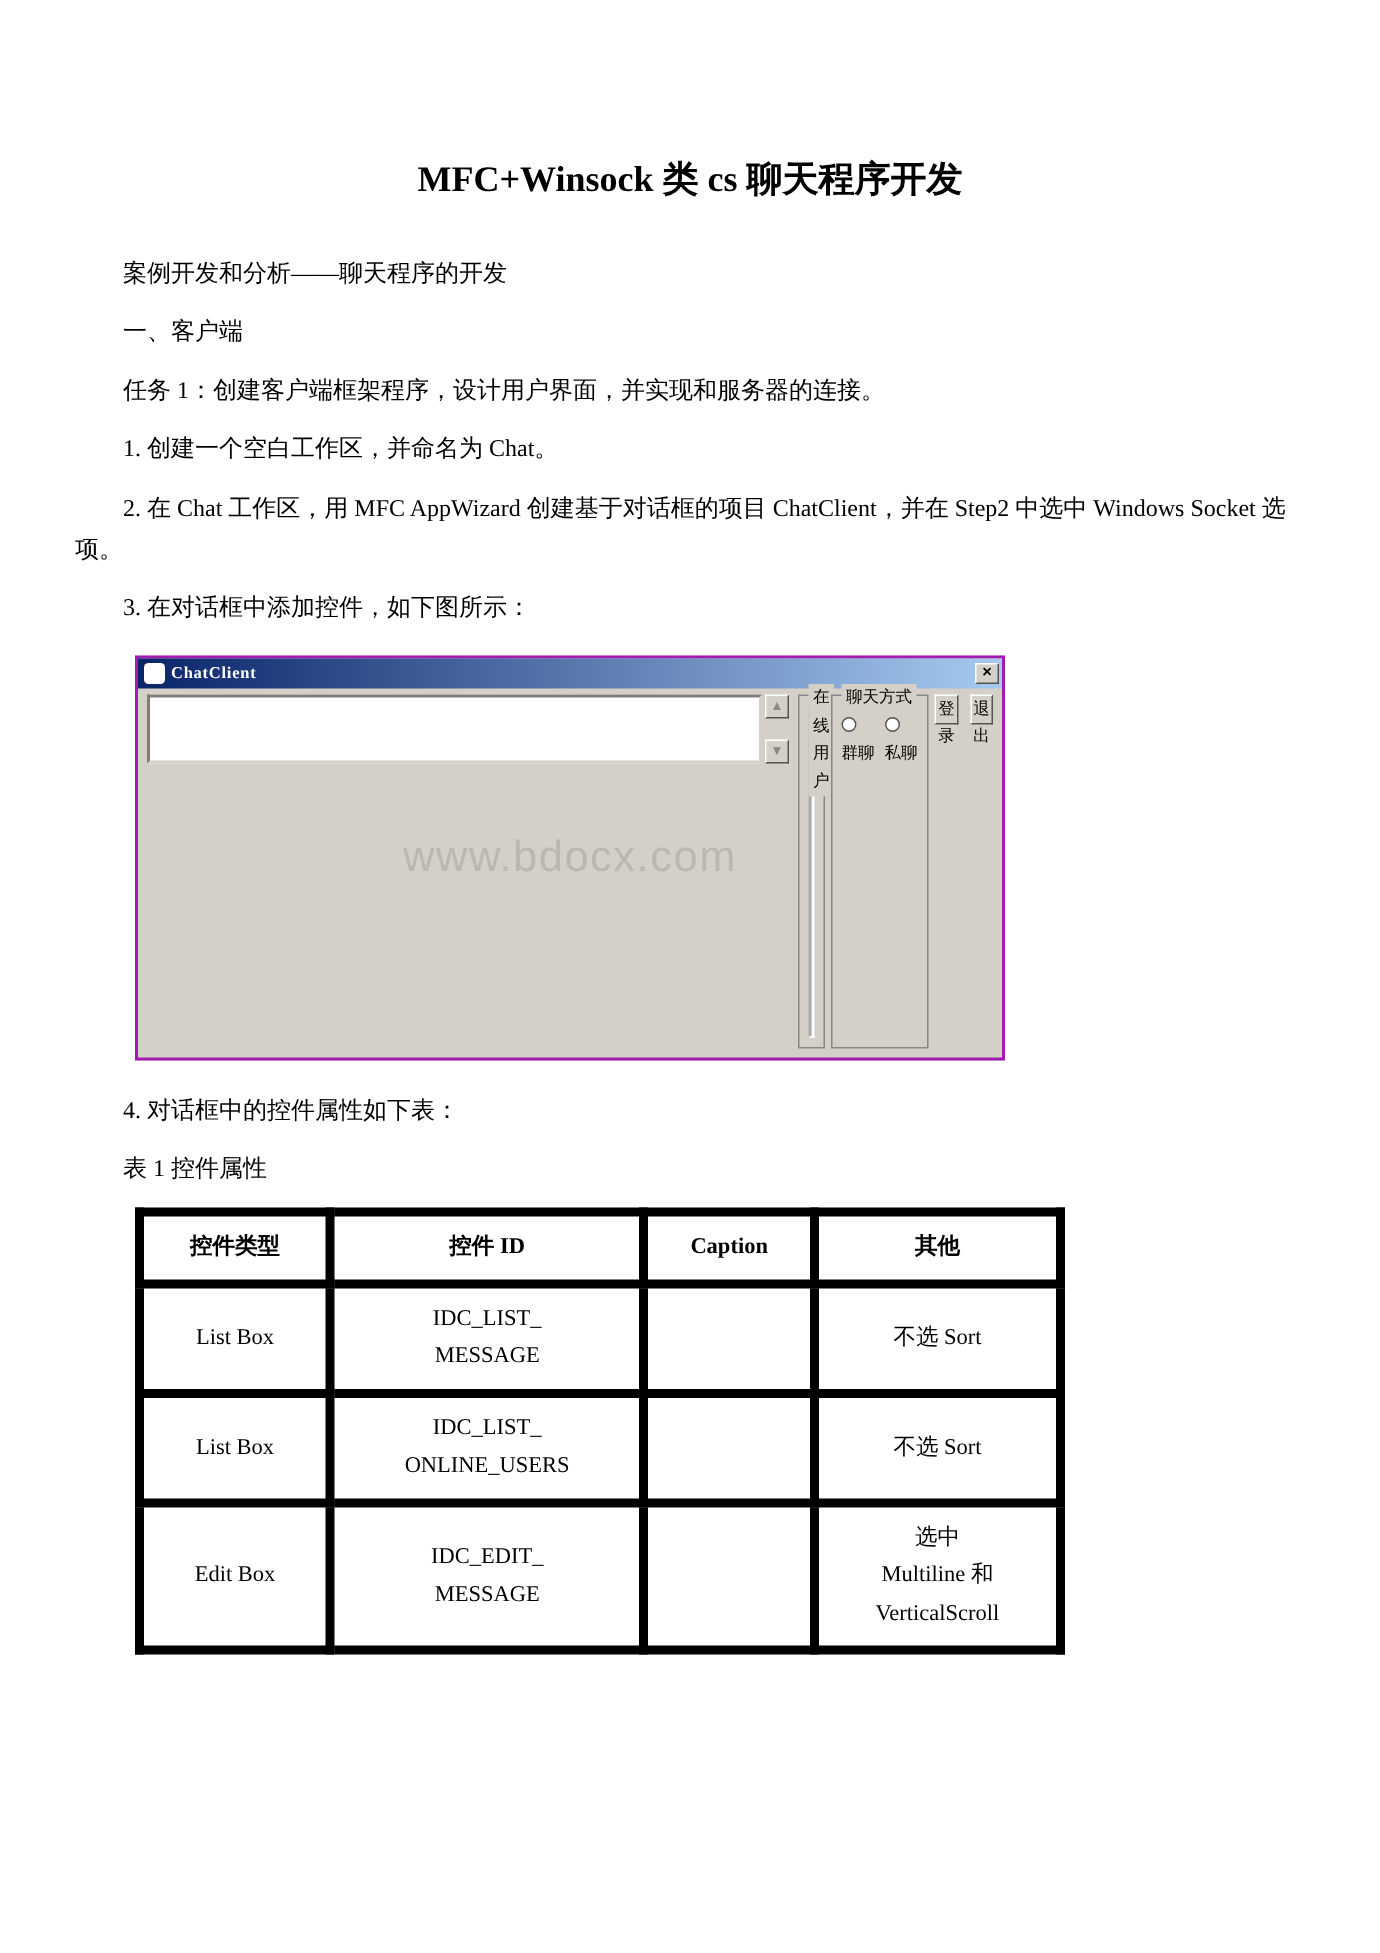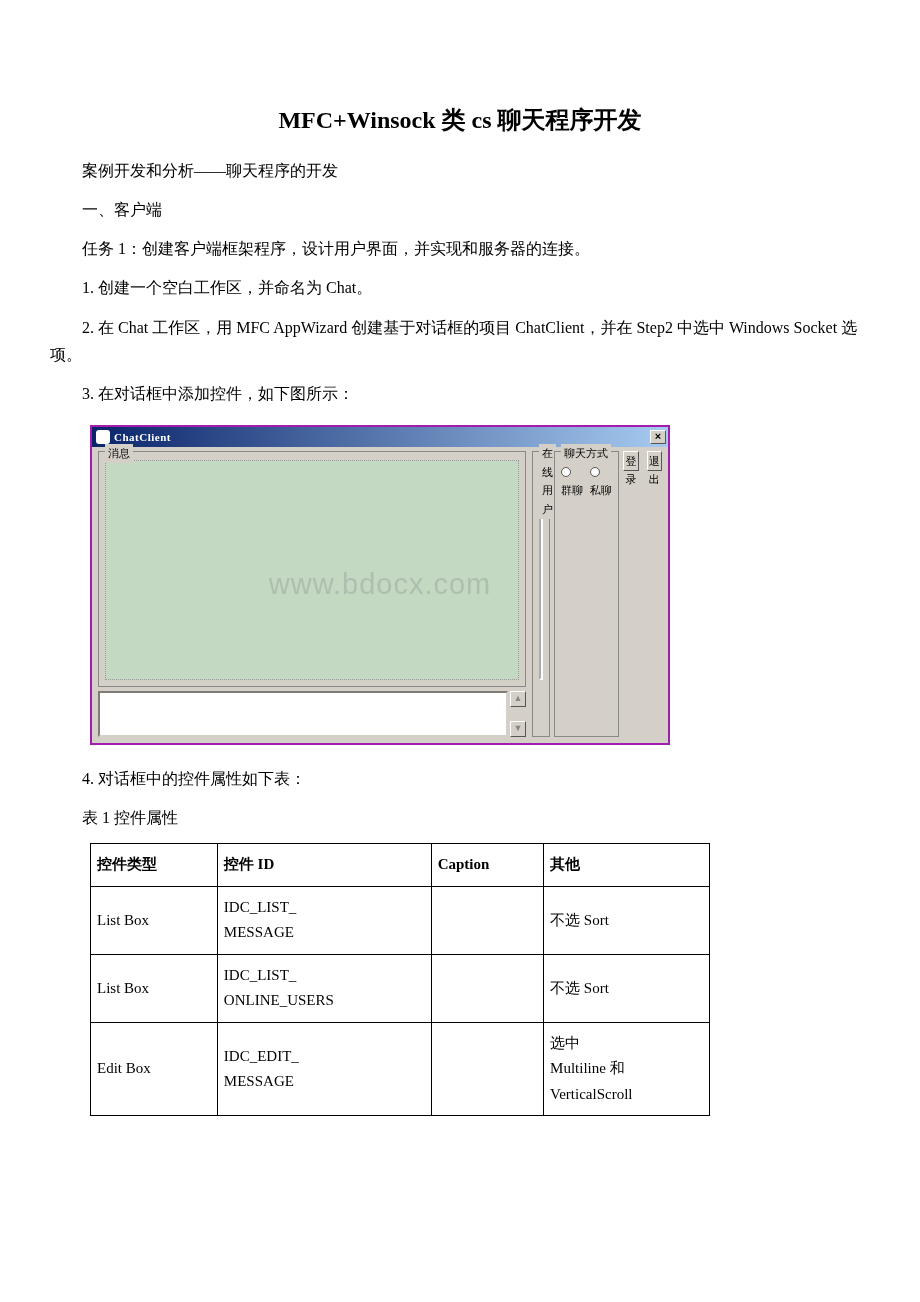--- a/index.html
+++ b/index.html
@@ -10,21 +10,21 @@
     color: #000;
     line-height: 1.7;
     padding: 60px 50px;
     width: 920px;
   }
   .title {
     font-family: "Times New Roman", "SimSun", serif;
     font-size: 24px;
     font-weight: bold;
     text-align: center;
-    margin: 40px 0 16px 0;
+    margin: 40px 0 28px 0;
   }
   .para {
     margin: 12px 0;
     text-indent: 2em;
     font-size: 16px;
   }
   .para-noindent { text-indent: 0; }
   .latin { font-family: "Times New Roman", serif; }
 
   
@@ -152,23 +152,23 @@
 
   
   table.data {
     border-collapse: collapse;
     margin: 10px 0 0 40px;
     width: 620px;
     font-size: 15px;
     font-family: "Times New Roman", "SimSun", serif;
   }
   table.data th, table.data td {
-    border: 1px solid #000000;
+    border: 6px solid #000000;
     padding: 8px 6px;
-    text-align: left;
+    text-align: center;
     vertical-align: middle;
   }
 </style>
 </head>
 <body>
 
 <h1 class="title">MFC+Winsock 类 cs 聊天程序开发</h1>
 
 <p class="para">案例开发和分析——聊天程序的开发</p>
 <p class="para">一、客户端</p>
@@ -178,24 +178,20 @@
 <p class="para">3. 在对话框中添加控件，如下图所示：</p>
 
 <div class="dialog-wrap dialog-rel">
   <div class="titlebar">
     <span class="app-icon"></span>
     <span class="tb-label latin">ChatClient</span>
     <span class="close-btn">×</span>
   </div>
   <div class="dialog-body">
     <div class="left-col">
-      <div class="groupbox">
-        <span class="gb-label">消息</span>
-        <div class="sunken msg-list"></div>
-      </div>
       <div class="edit-area">
         <div class="edit-box"></div>
         <div class="spinbtns">
           <div class="spin">▲</div>
           <div class="spin">▼</div>
         </div>
       </div>
     </div>
     <div class="right-col">
       <div class="groupbox user-list-wrap" style="flex:1">

